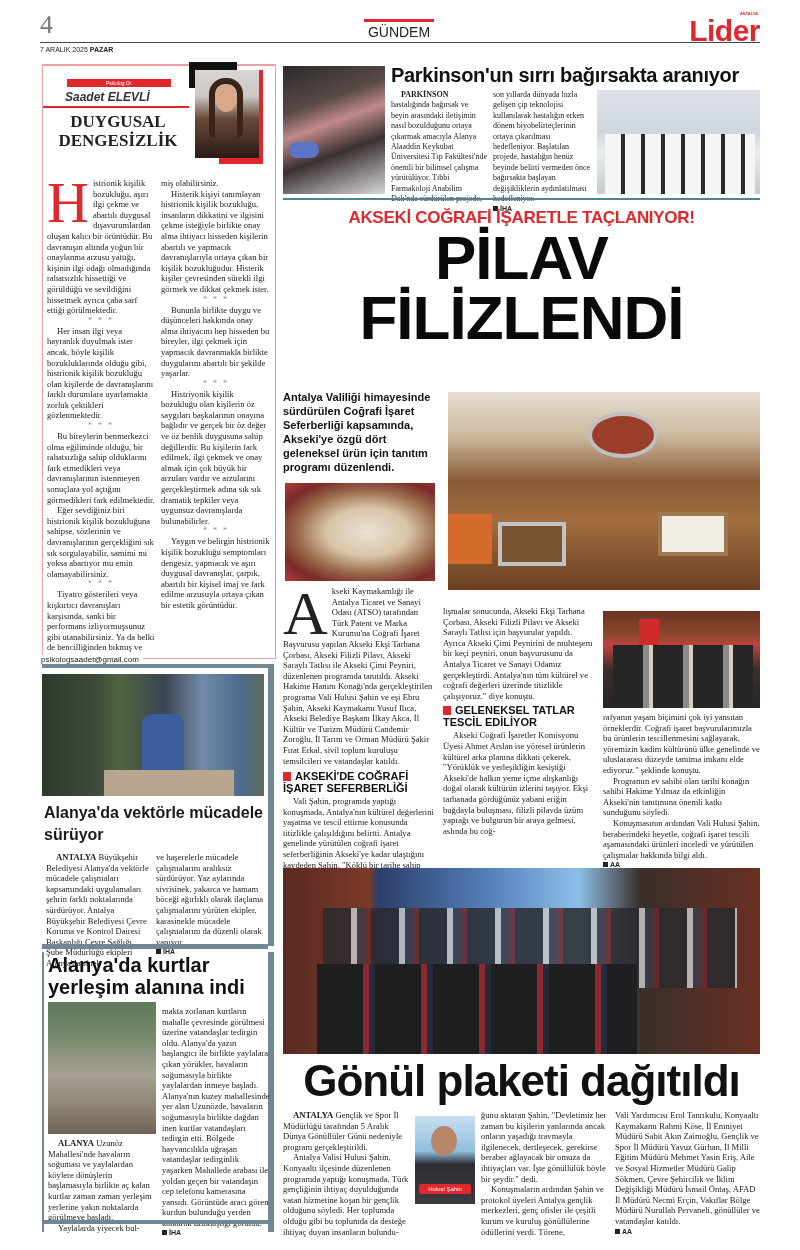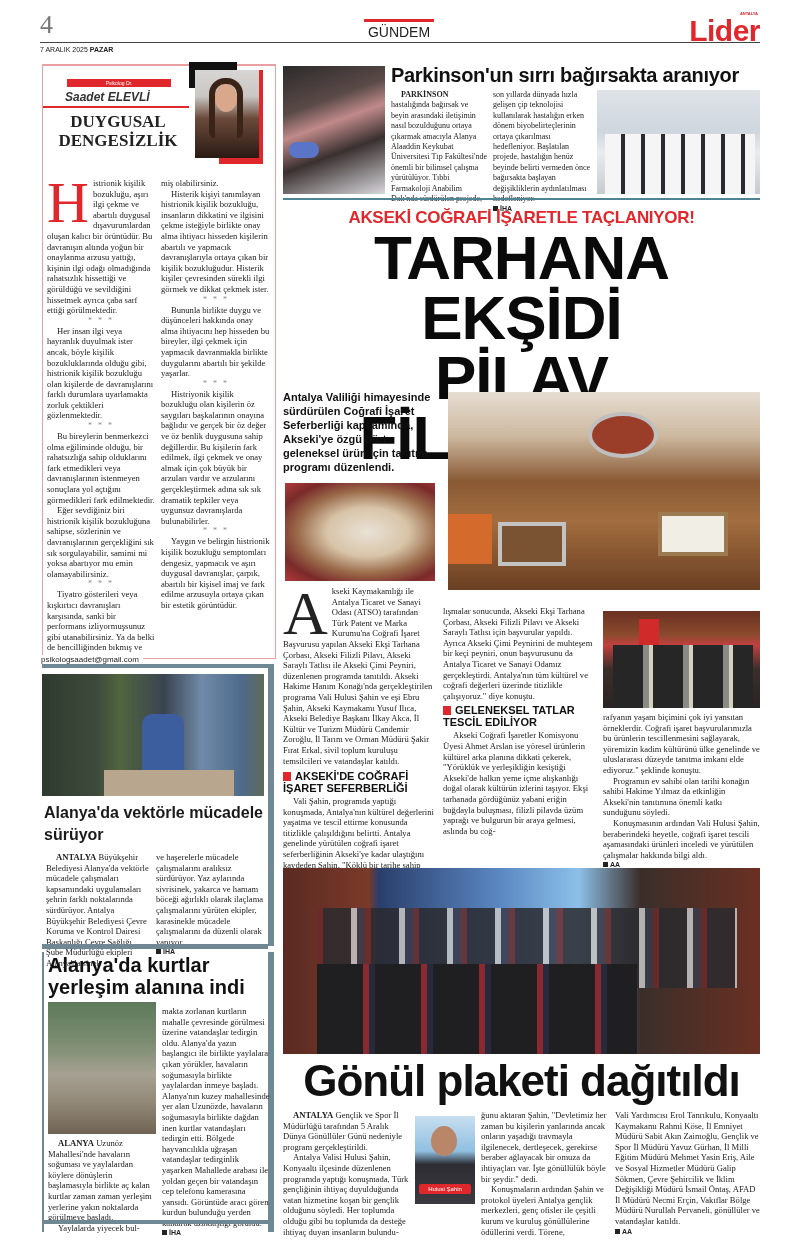--- a/index.html
+++ b/index.html
@@ -122,21 +122,20 @@
   </div>
   <div class="abs photo" style="left:314px;top:26px;width:163px;height:104px;background:linear-gradient(180deg,#dfe3e8 0%,#cfd6de 40%,#e9ecef 60%,#c7cbd0 100%);">
     <div style="position:absolute;left:8px;top:44px;width:150px;height:60px;background:repeating-linear-gradient(90deg,#f5f5f5 0 16px,#2a2a30 16px 20px);"></div>
   </div>
   <div class="abs" style="left:0;top:134px;width:477px;height:2px;background:#4e8494;"></div>
 </div>
 
 <div class="abs" style="left:283px;top:200px;width:477px;height:660px;">
   <div class="abs sans" style="left:0;top:8px;width:477px;text-align:center;font-size:17px;font-weight:900;color:#e0282c;letter-spacing:-0.3px;">AKSEKİ COĞRAFİ İŞARETLE TAÇLANIYOR!</div>
   <div class="abs sans" style="left:0;top:28px;width:477px;text-align:center;font-weight:900;font-size:62px;line-height:60px;color:#0a0a0a;letter-spacing:-1px;">
-    <div>TARHANA EKŞİDİ</div>
     <div>PİLAV FİLİZLENDİ</div>
   </div>
   <div class="abs sans" style="left:0;top:190px;width:150px;font-size:11px;line-height:14px;font-weight:bold;color:#111;">Antalya Valiliği himayesinde sürdürülen Coğrafi İşaret Seferberliği kapsamında, Akseki'ye özgü dört geleneksel ürün için tanıtım programı düzenlendi.</div>
   <div class="abs photo" style="left:2px;top:283px;width:150px;height:98px;background:radial-gradient(ellipse at 55% 50%,#e9e2d6 0%,#d8c4a8 35%,#9a6a4a 60%,#7a2a2a 80%,#b23a3a 100%);"></div>
   <div class="abs photo" style="left:165px;top:192px;width:312px;height:198px;background:linear-gradient(180deg,#e6ddd2 0%,#cdb9a0 22%,#8a5a35 45%,#a26d3f 65%,#6b3f22 100%);">
     <div style="position:absolute;left:140px;top:20px;width:70px;height:46px;border-radius:50%;background:#9a3e2a;border:4px solid #bfbfbf;"></div>
     <div style="position:absolute;left:210px;top:120px;width:70px;height:44px;background:#f1eee6;border:4px solid #9b7a52;"></div>
     <div style="position:absolute;left:50px;top:130px;width:68px;height:44px;background:#7a5333;border:4px solid #c3c3c3;"></div>
     <div style="position:absolute;left:0;top:122px;width:44px;height:50px;background:#d46a2c;"></div>
   </div>

